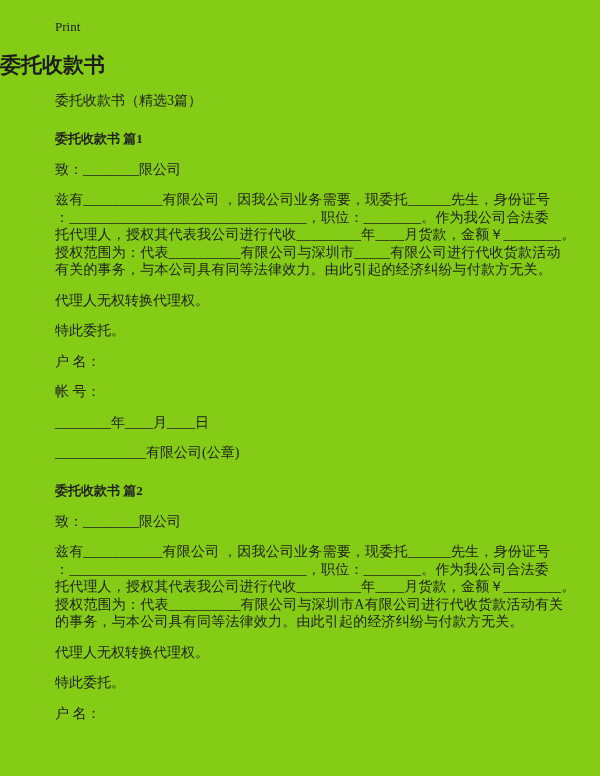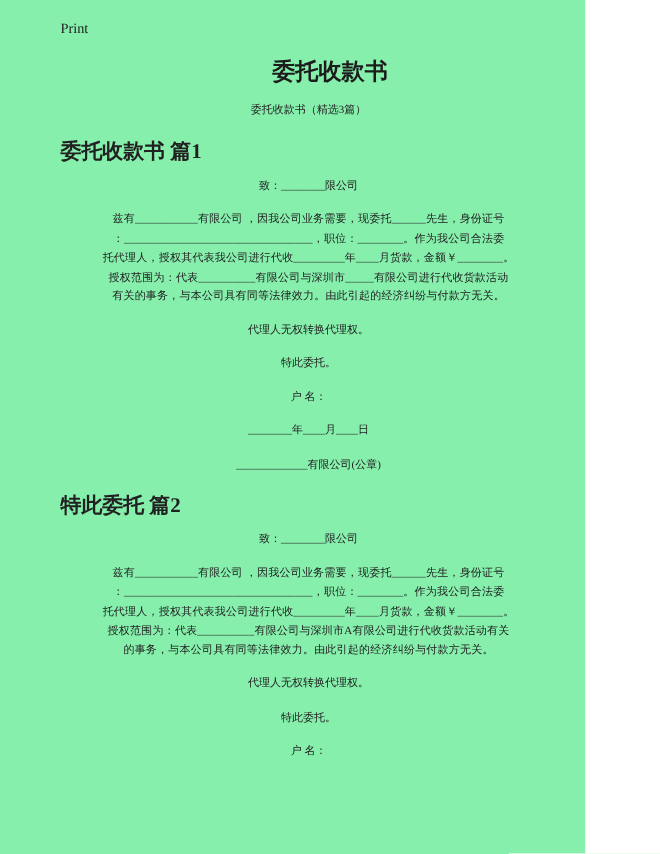--- a/index.html
+++ b/index.html
@@ -2,67 +2,65 @@
 <html><head>
 <meta charset="utf-8">
 <style>
   html, body {
     margin: 0;
     padding: 0;
     background: #ffffff;
   }
   .page {
     position: relative;
-    width: 532px;
+    width: 600px;
     height: 776px;
-    background: #86efac;
+    background: #84cc16;
     overflow: hidden;
     font-family: "Liberation Serif", "DejaVu Serif", serif;
     color: #212121;
   }
   .print-bar {
     padding: 17px 28px 0 55px;
   }
   .print-link {
     font-size: 13px;
     color: #212121;
     text-decoration: none;
     cursor: pointer;
   }
   .title-wrap {
     width: 600px;
-    text-align: center;
   }
   .doc-title {
     display: inline-block;
     margin: 16px 0 0 0;
     font-size: 21px;
     font-weight: 700;
     color: #1c1c1c;
   }
   .inner {
     padding: 0 26px 0 55px;
   }
   .subtitle {
     margin: 17px 0 0 0;
     font-size: 14px;
     line-height: 17px;
   }
   .sec-heading {
     margin: 20px 0 12px 0;
-    font-size: 19px;
+    font-size: 13px;
     font-weight: 700;
     line-height: 18px;
   }
   p.line, p.para {
-    font-size: 10px;
+    font-size: 14px;
     line-height: 17.5px;
     margin: 13px 0;
     white-space: pre;
-    text-align: center;
   }
   p.para {
     letter-spacing: 0.2px;
     font-family: Liberation Serif, serif;
   }
 </style>
 </head>
 <body>
 
 <div class="page">
@@ -90,28 +88,29 @@
 授权范围为：代表__________有限公司与深圳市_____有限公司进行代收货款活动
 有关的事务，与本公司具有同等法律效力。由此引起的经济纠纷与付款方无关。</p>
 
       <p class="line">代理人无权转换代理权。</p>
 
       <p class="line">特此委托。</p>
 
       <p class="line">户 名：</p>
 
 
+      <p class="line">帐 号：</p>
 
       <p class="line">________年____月____日</p>
 
       <p class="line">_____________有限公司(公章)</p>
     </div>
 
     <div>
-      <div class="sec-heading">特此委托 篇2</div>
+      <div class="sec-heading">委托收款书 篇2</div>
 
       <p class="line">致：________限公司</p>
 
       <p class="para">兹有___________有限公司 ，因我公司业务需要，现委托______先生，身份证号
 ：_________________________________，职位：________。作为我公司合法委
 托代理人，授权其代表我公司进行代收_________年____月货款，金额￥________。
 授权范围为：代表__________有限公司与深圳市A有限公司进行代收货款活动有关
 的事务，与本公司具有同等法律效力。由此引起的经济纠纷与付款方无关。</p>
 
       <p class="line">代理人无权转换代理权。</p>

